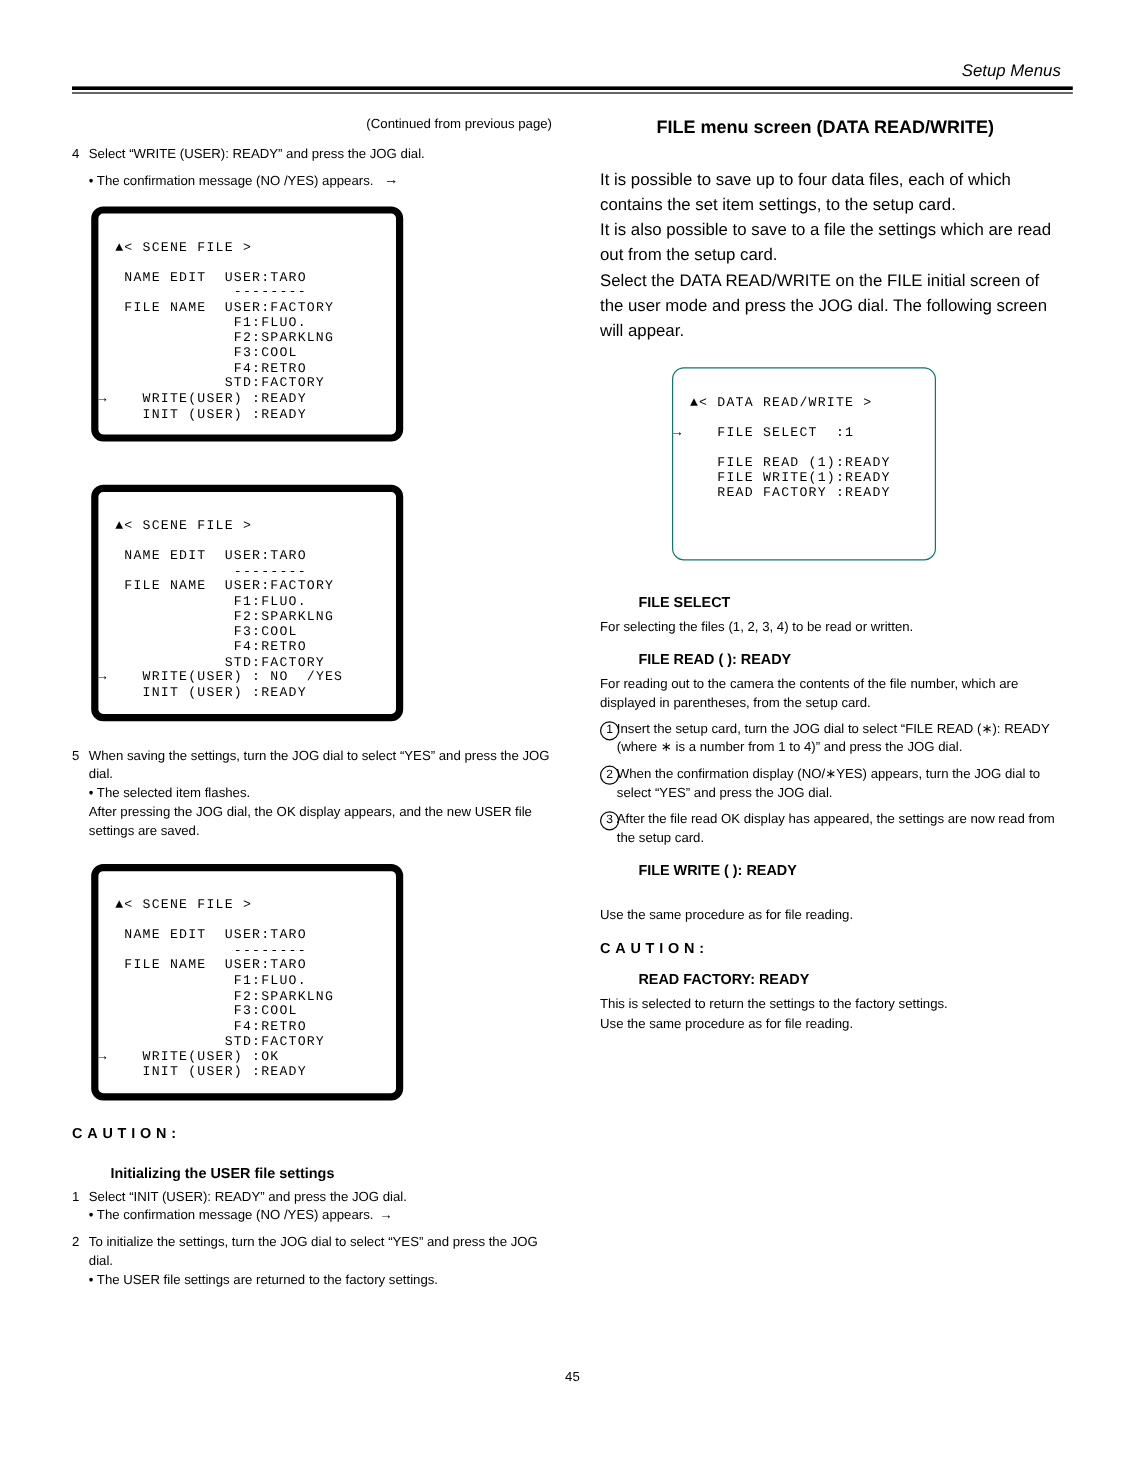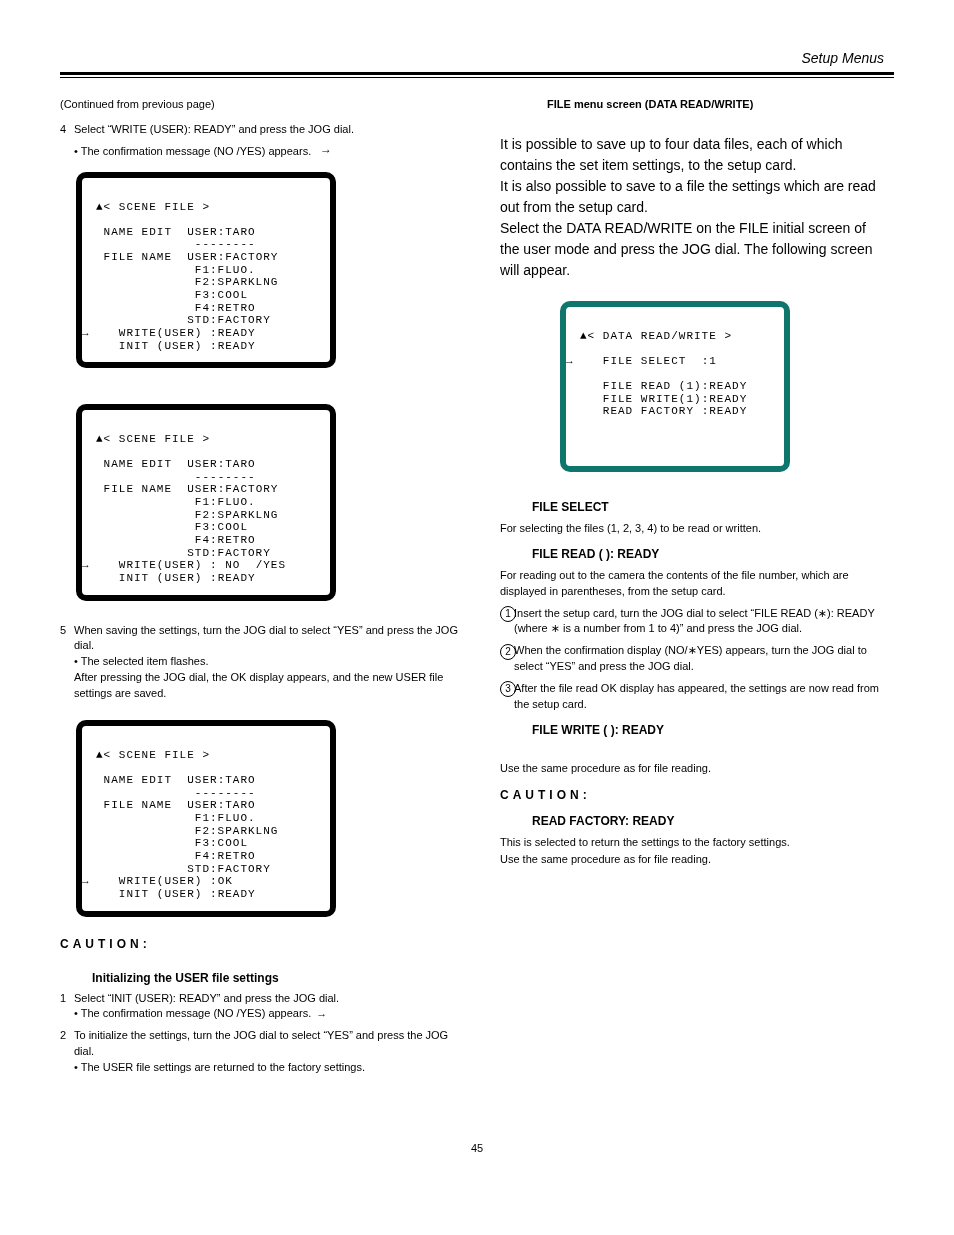--- a/index.html
+++ b/index.html
@@ -28,38 +28,38 @@
     border: 0;
     border-top: 1px solid #000;
     margin: 0 0 20px 0;
   }
   .two-col {
     display: flex;
     gap: 40px;
   }
   .col-l { width: 400px; flex: none; }
   .col-r { width: 380px; flex: none; }
-  .sect-title { font-weight: bold; font-size: 11px; margin-bottom: 8px; padding-left: 47px; }
+  .sect-title { font-weight: bold; font-size: 15px; margin-bottom: 8px; padding-left: 47px; }
   .sub-title { font-weight: bold; font-size: 12px; margin: 10px 0 6px 0; padding-left: 32px; }
   .mono {
     font-family: "Courier New", monospace;
     font-size: 11px;
     letter-spacing: 1px;
     line-height: 1.15;
     white-space: pre;
   }
   .screen {
     border: 6px solid #000000;
     border-radius: 10px;
     padding: 10px 14px;
     width: 220px;
     margin: 6px 0 10px 0;
   }
   .screen-small {
-    border: 6px solid #0f766e;
+    border: 1px solid #0f766e;
     border-radius: 10px;
     padding: 10px 14px;
     width: 190px;
     margin: 10px 0 18px 0;
   }
   .arrow-row { display: flex; align-items: flex-start; }
   .left-arrow { width: 16px; flex:none; }
   .caution {
     font-family: Arial, Helvetica, sans-serif;
     font-weight: bold;
@@ -90,21 +90,21 @@
 </head>
 <body>
 
 <div class="pagehead">Setup Menus</div>
 <hr class="rule-thick">
 <hr class="rule-thin">
 
 <div class="two-col">
 
   <div class="col-l">
-    <div style="font-size:11px;">(Continued from previous page)</div>
+    <div style="font-size:11px;text-align:right;">(Continued from previous page)</div>
 
     <div class="steps mt-12">
       <div class="row">
         <div class="n">4</div>
         <div class="t">Select “WRITE (USER): READY” and press the JOG dial.</div>
       </div>
       <div class="row">
         <div class="n"></div>
         <div class="t">
           <span>• The confirmation message (NO  /YES) appears.</span>

